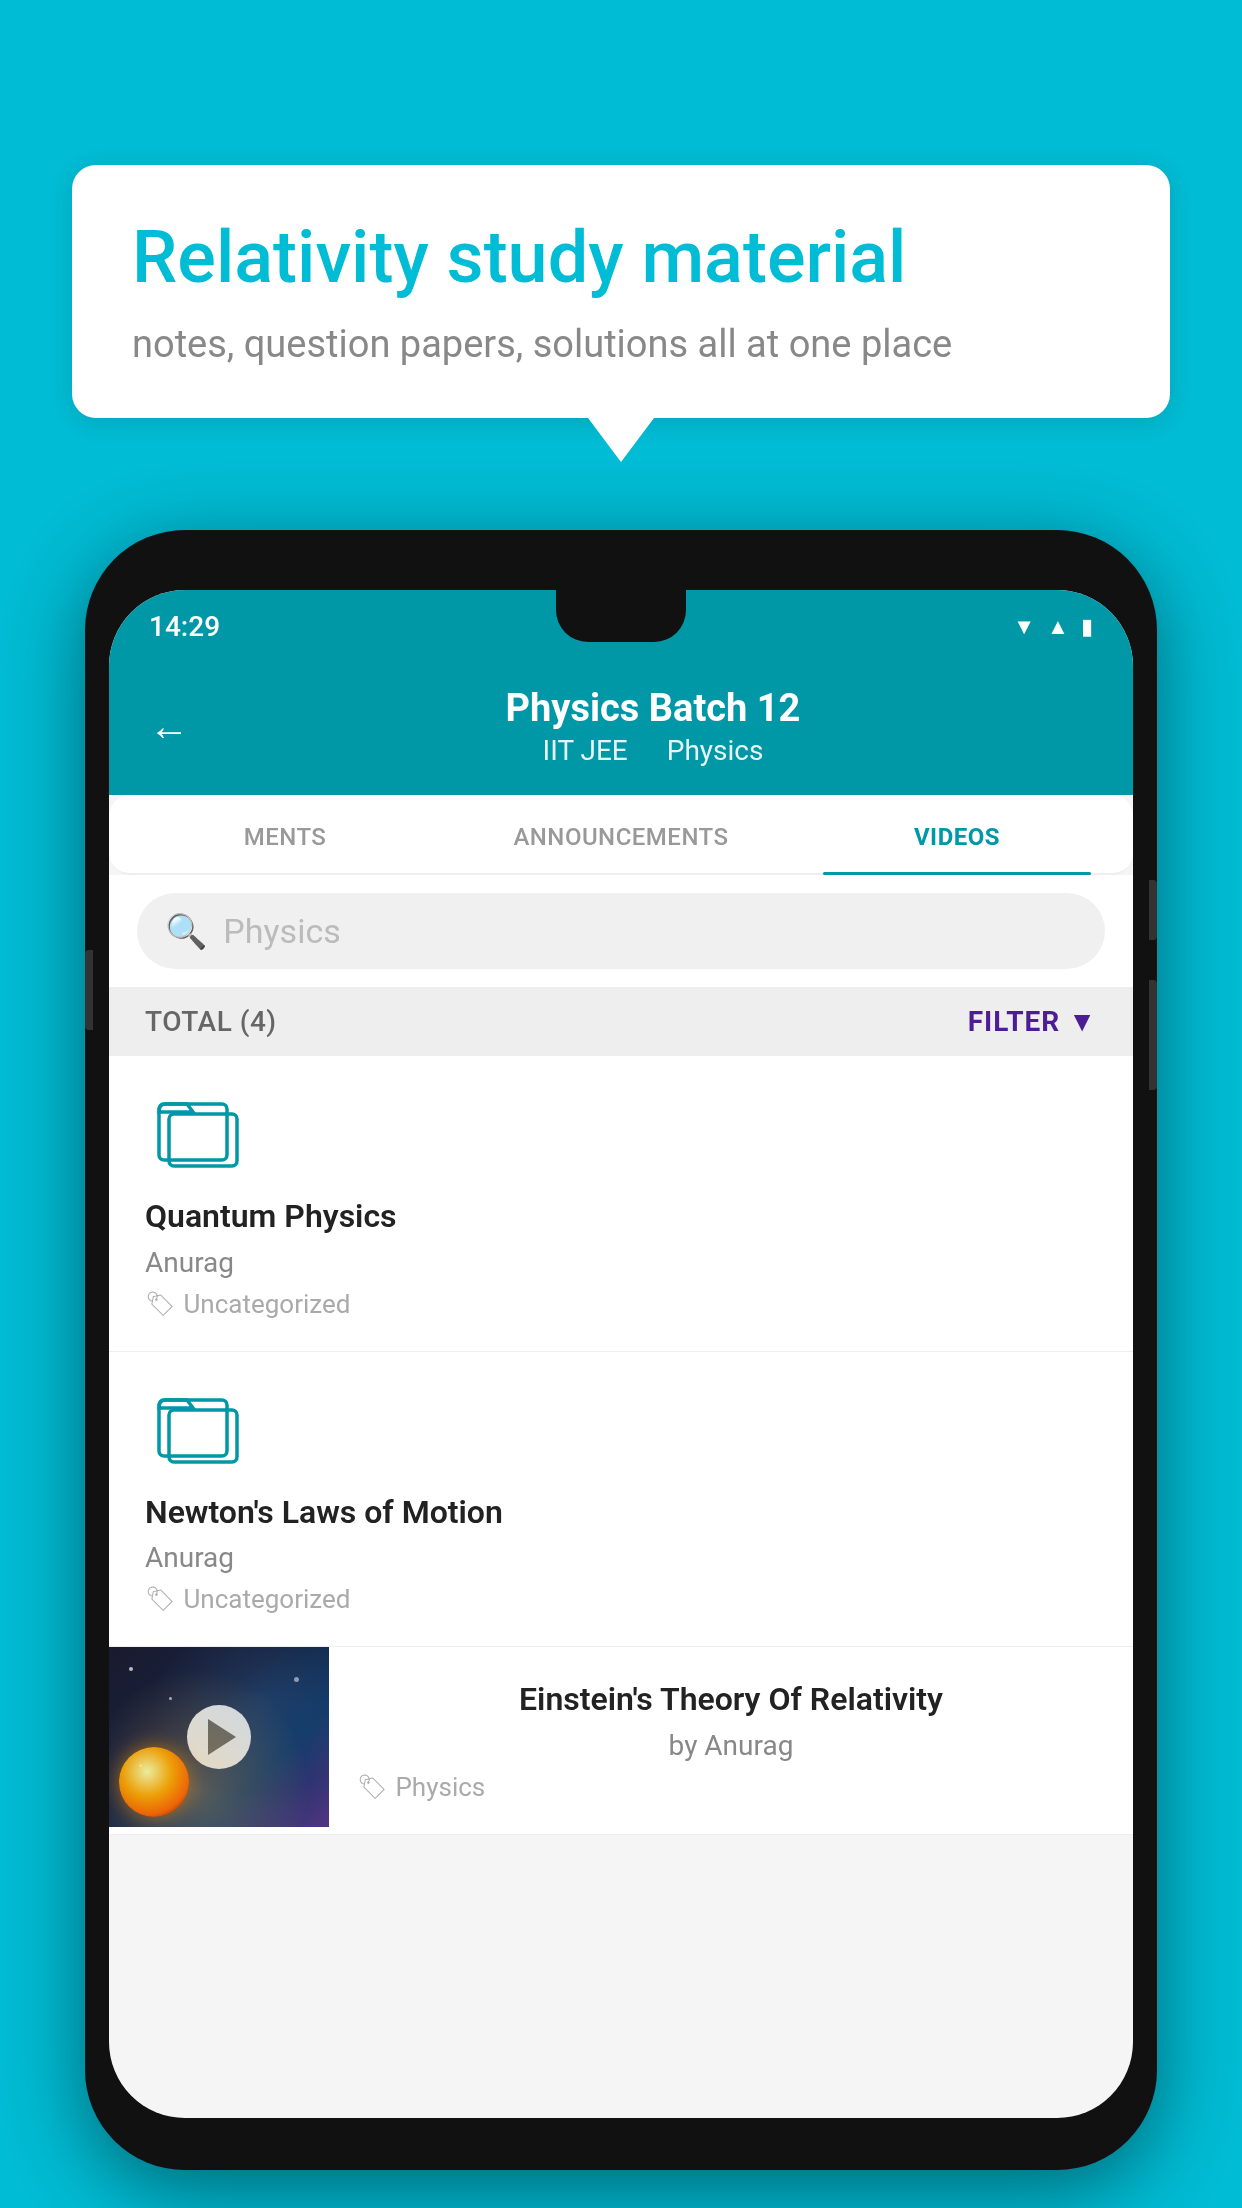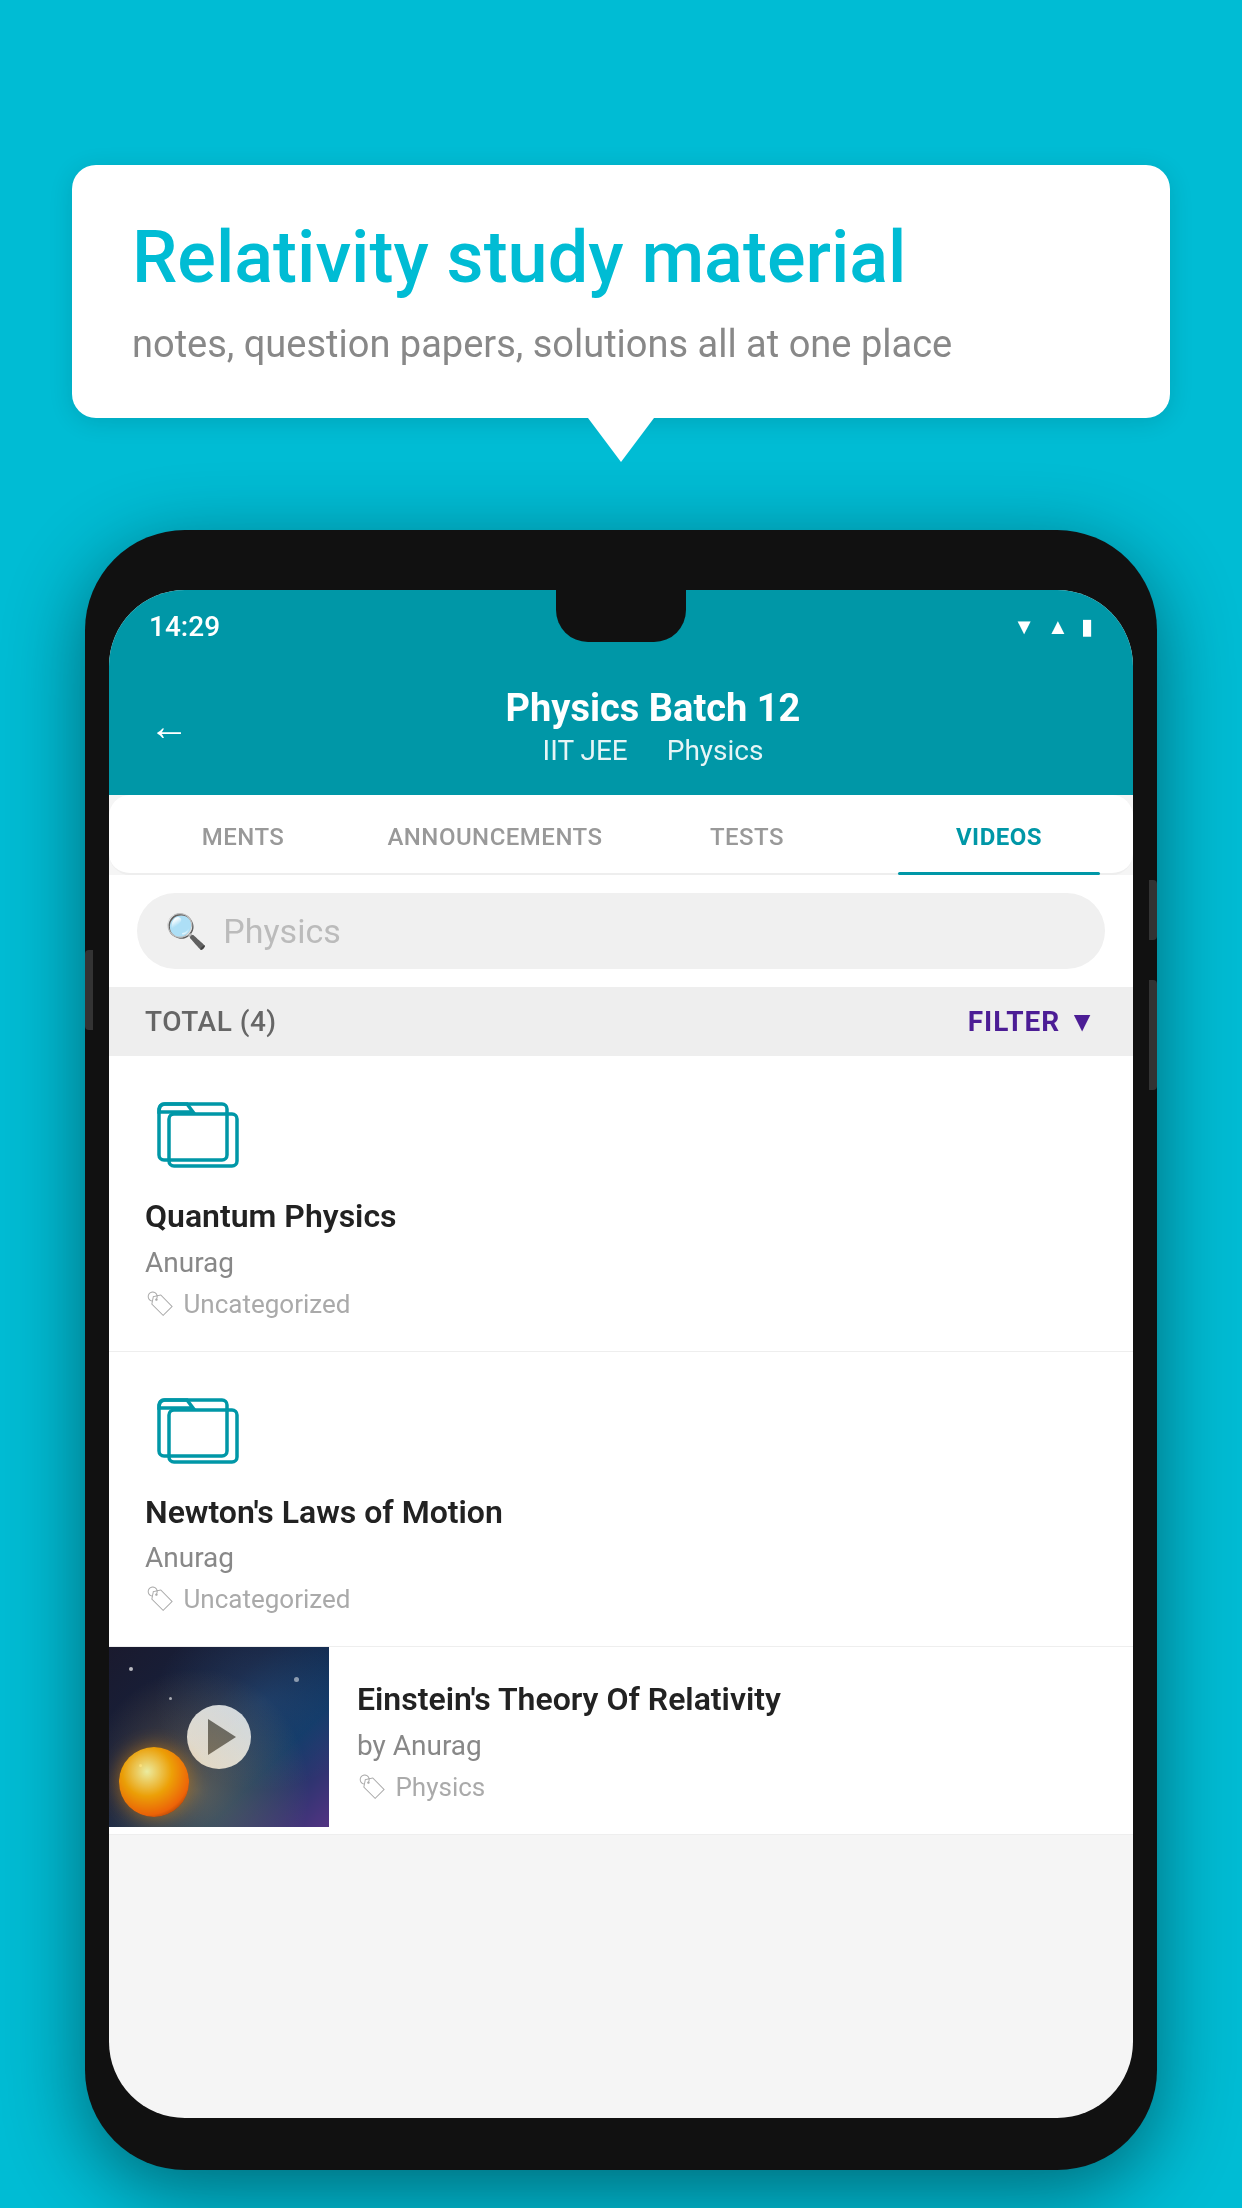--- a/index.html
+++ b/index.html
@@ -329,20 +329,21 @@
       bottom: 0;
       left: 0;
       right: 0;
       top: 0;
       background: radial-gradient(ellipse at 40% 80%, rgba(255,200,100,0.3) 0%, transparent 60%),
                   radial-gradient(ellipse at 70% 30%, rgba(100,180,255,0.15) 0%, transparent 50%);
     }
     .video-item-info {
       flex: 1;
       padding: 32px 28px 32px 28px;
+      text-align: center;
     }
 
     
     .phone-side-btn-left {
       position: absolute;
       left: 0px;
       top: 420px;
       width: 8px;
       height: 80px;
       background: #333;
@@ -411,23 +412,20 @@
       </div>
     </div>
 
     <div class="tabs-bar">
       <div class="tab-item">
         <span>MENTS</span>
       </div>
       <div class="tab-item">
         <span>ANNOUNCEMENTS</span>
       </div>
-      <div class="tab-item">
-        <span>TESTS</span>
-      </div>
       <div class="tab-item active">
         <span>VIDEOS</span>
       </div>
     </div>
 
     <div class="search-container">
       <div class="search-bar">
         <span class="search-icon-wrap">🔍</span>
         <span class="search-placeholder">Physics</span>
       </div>

